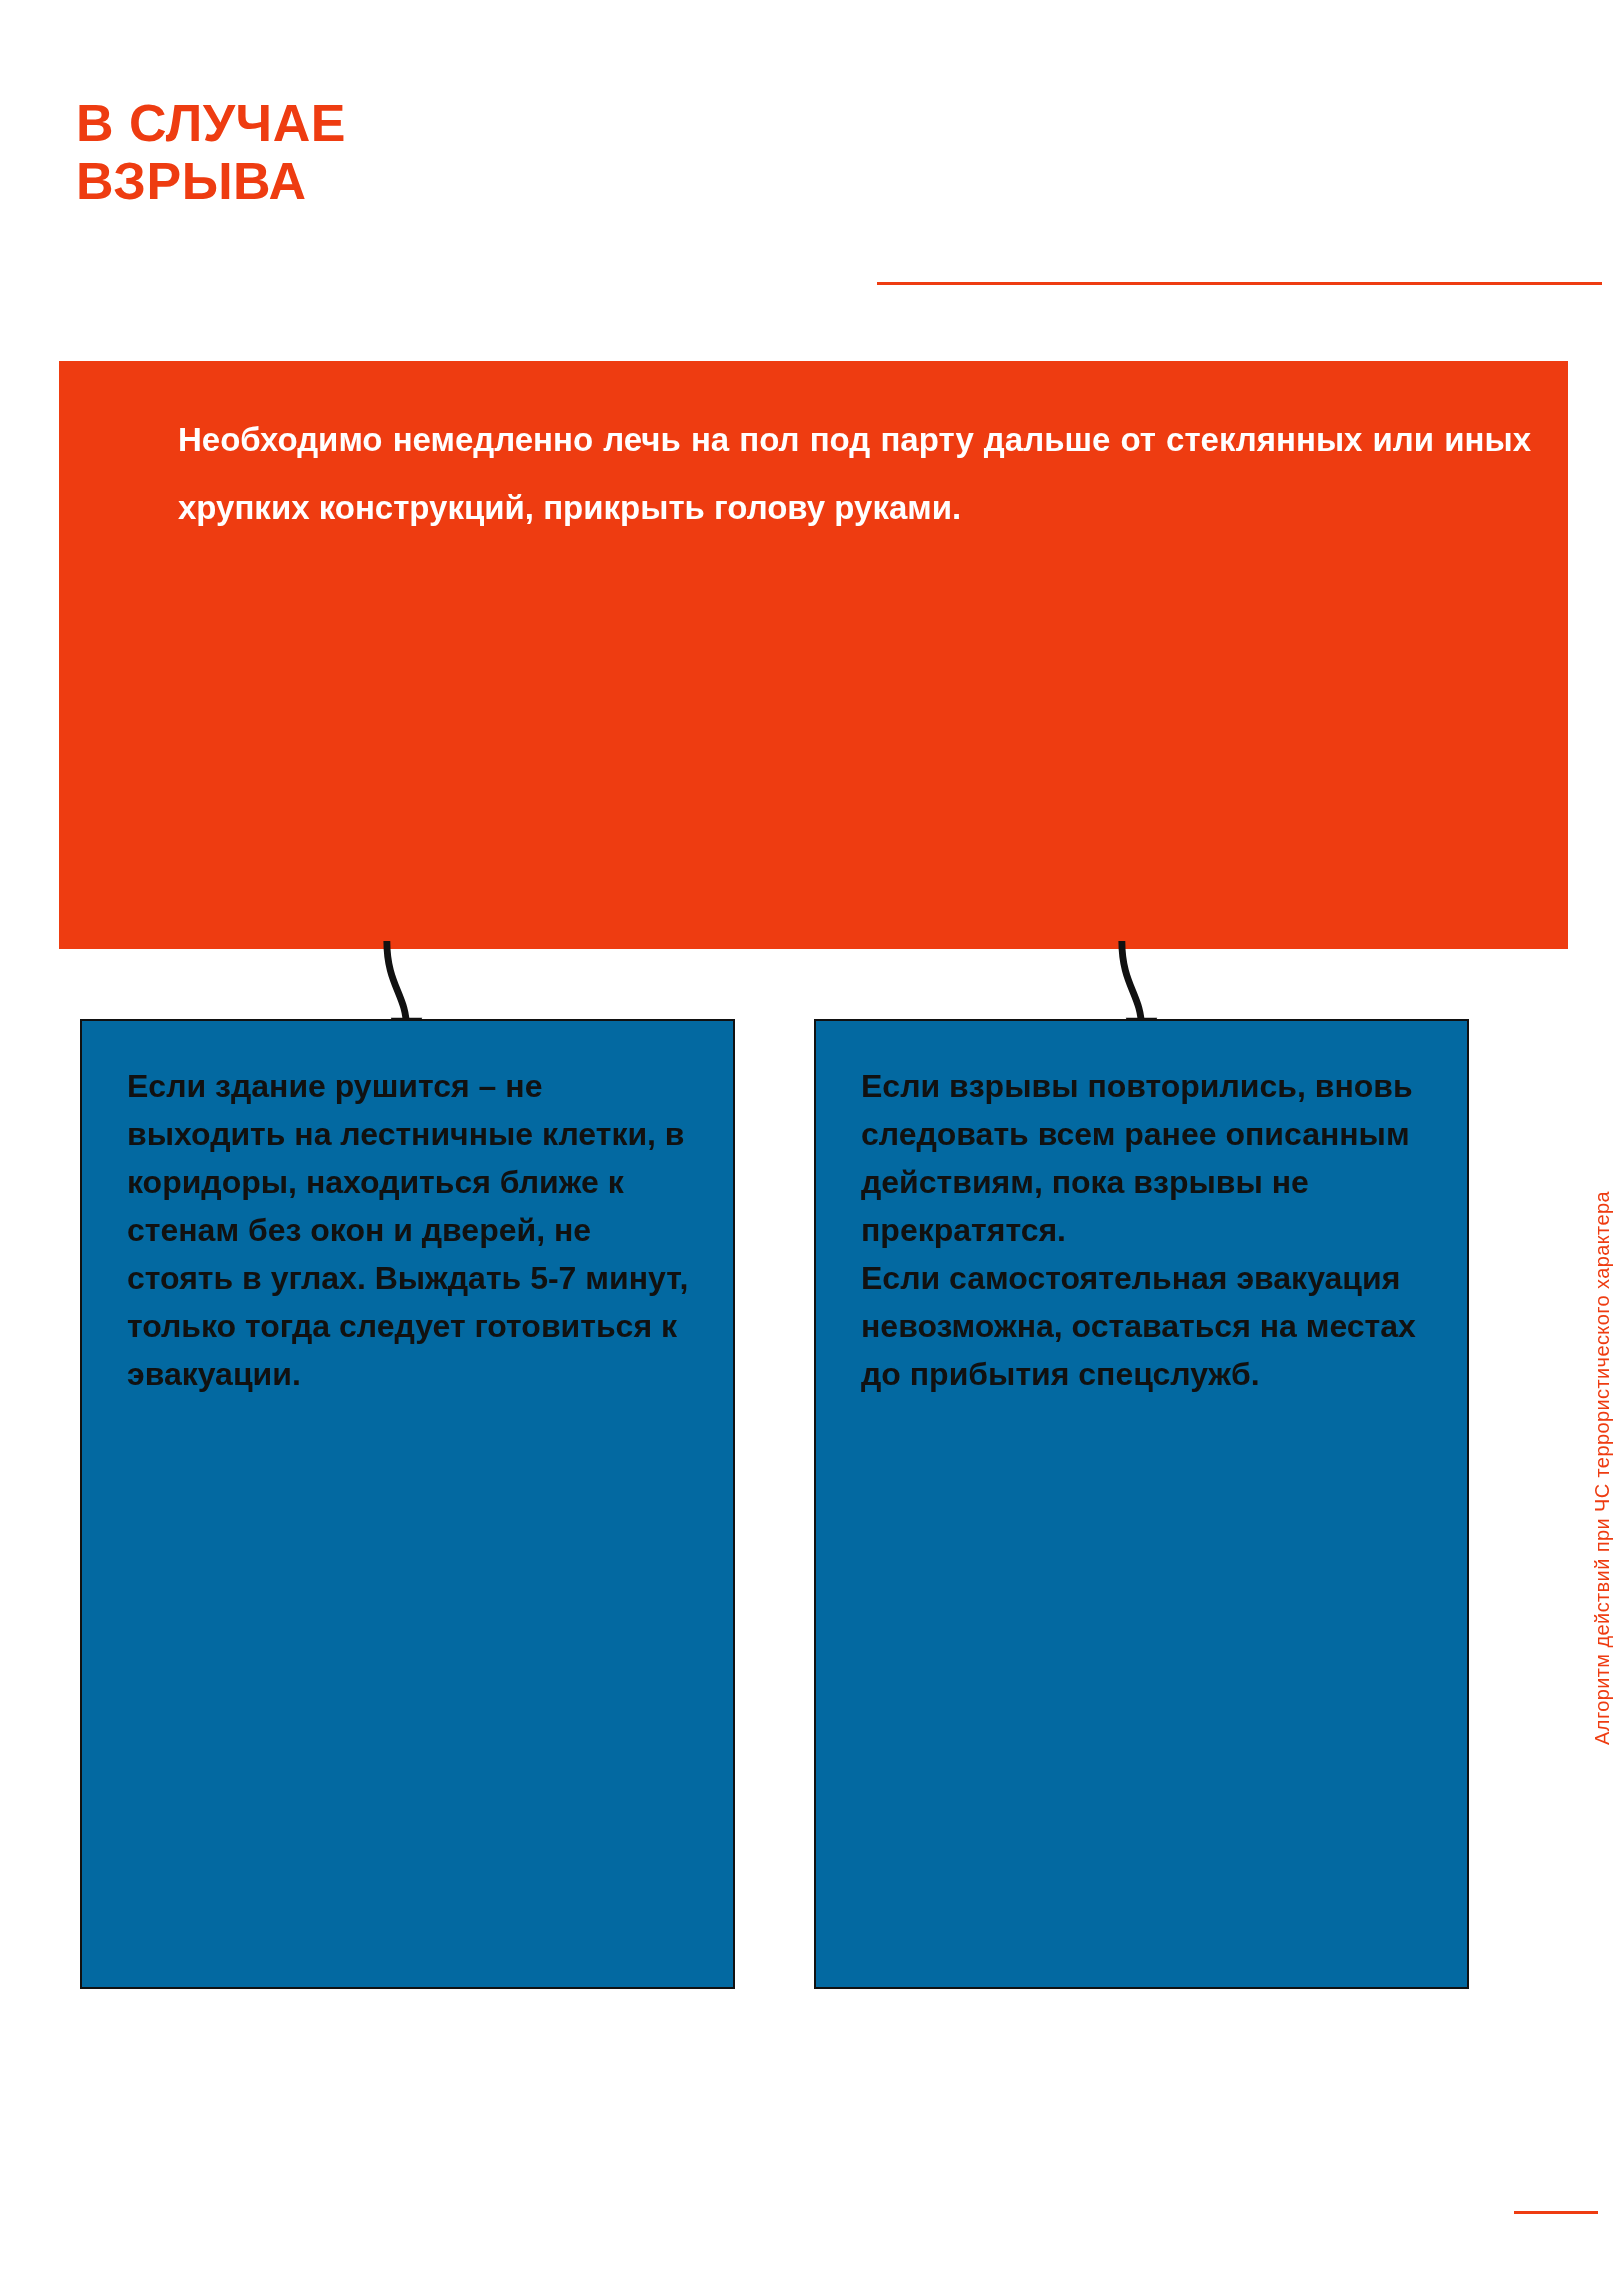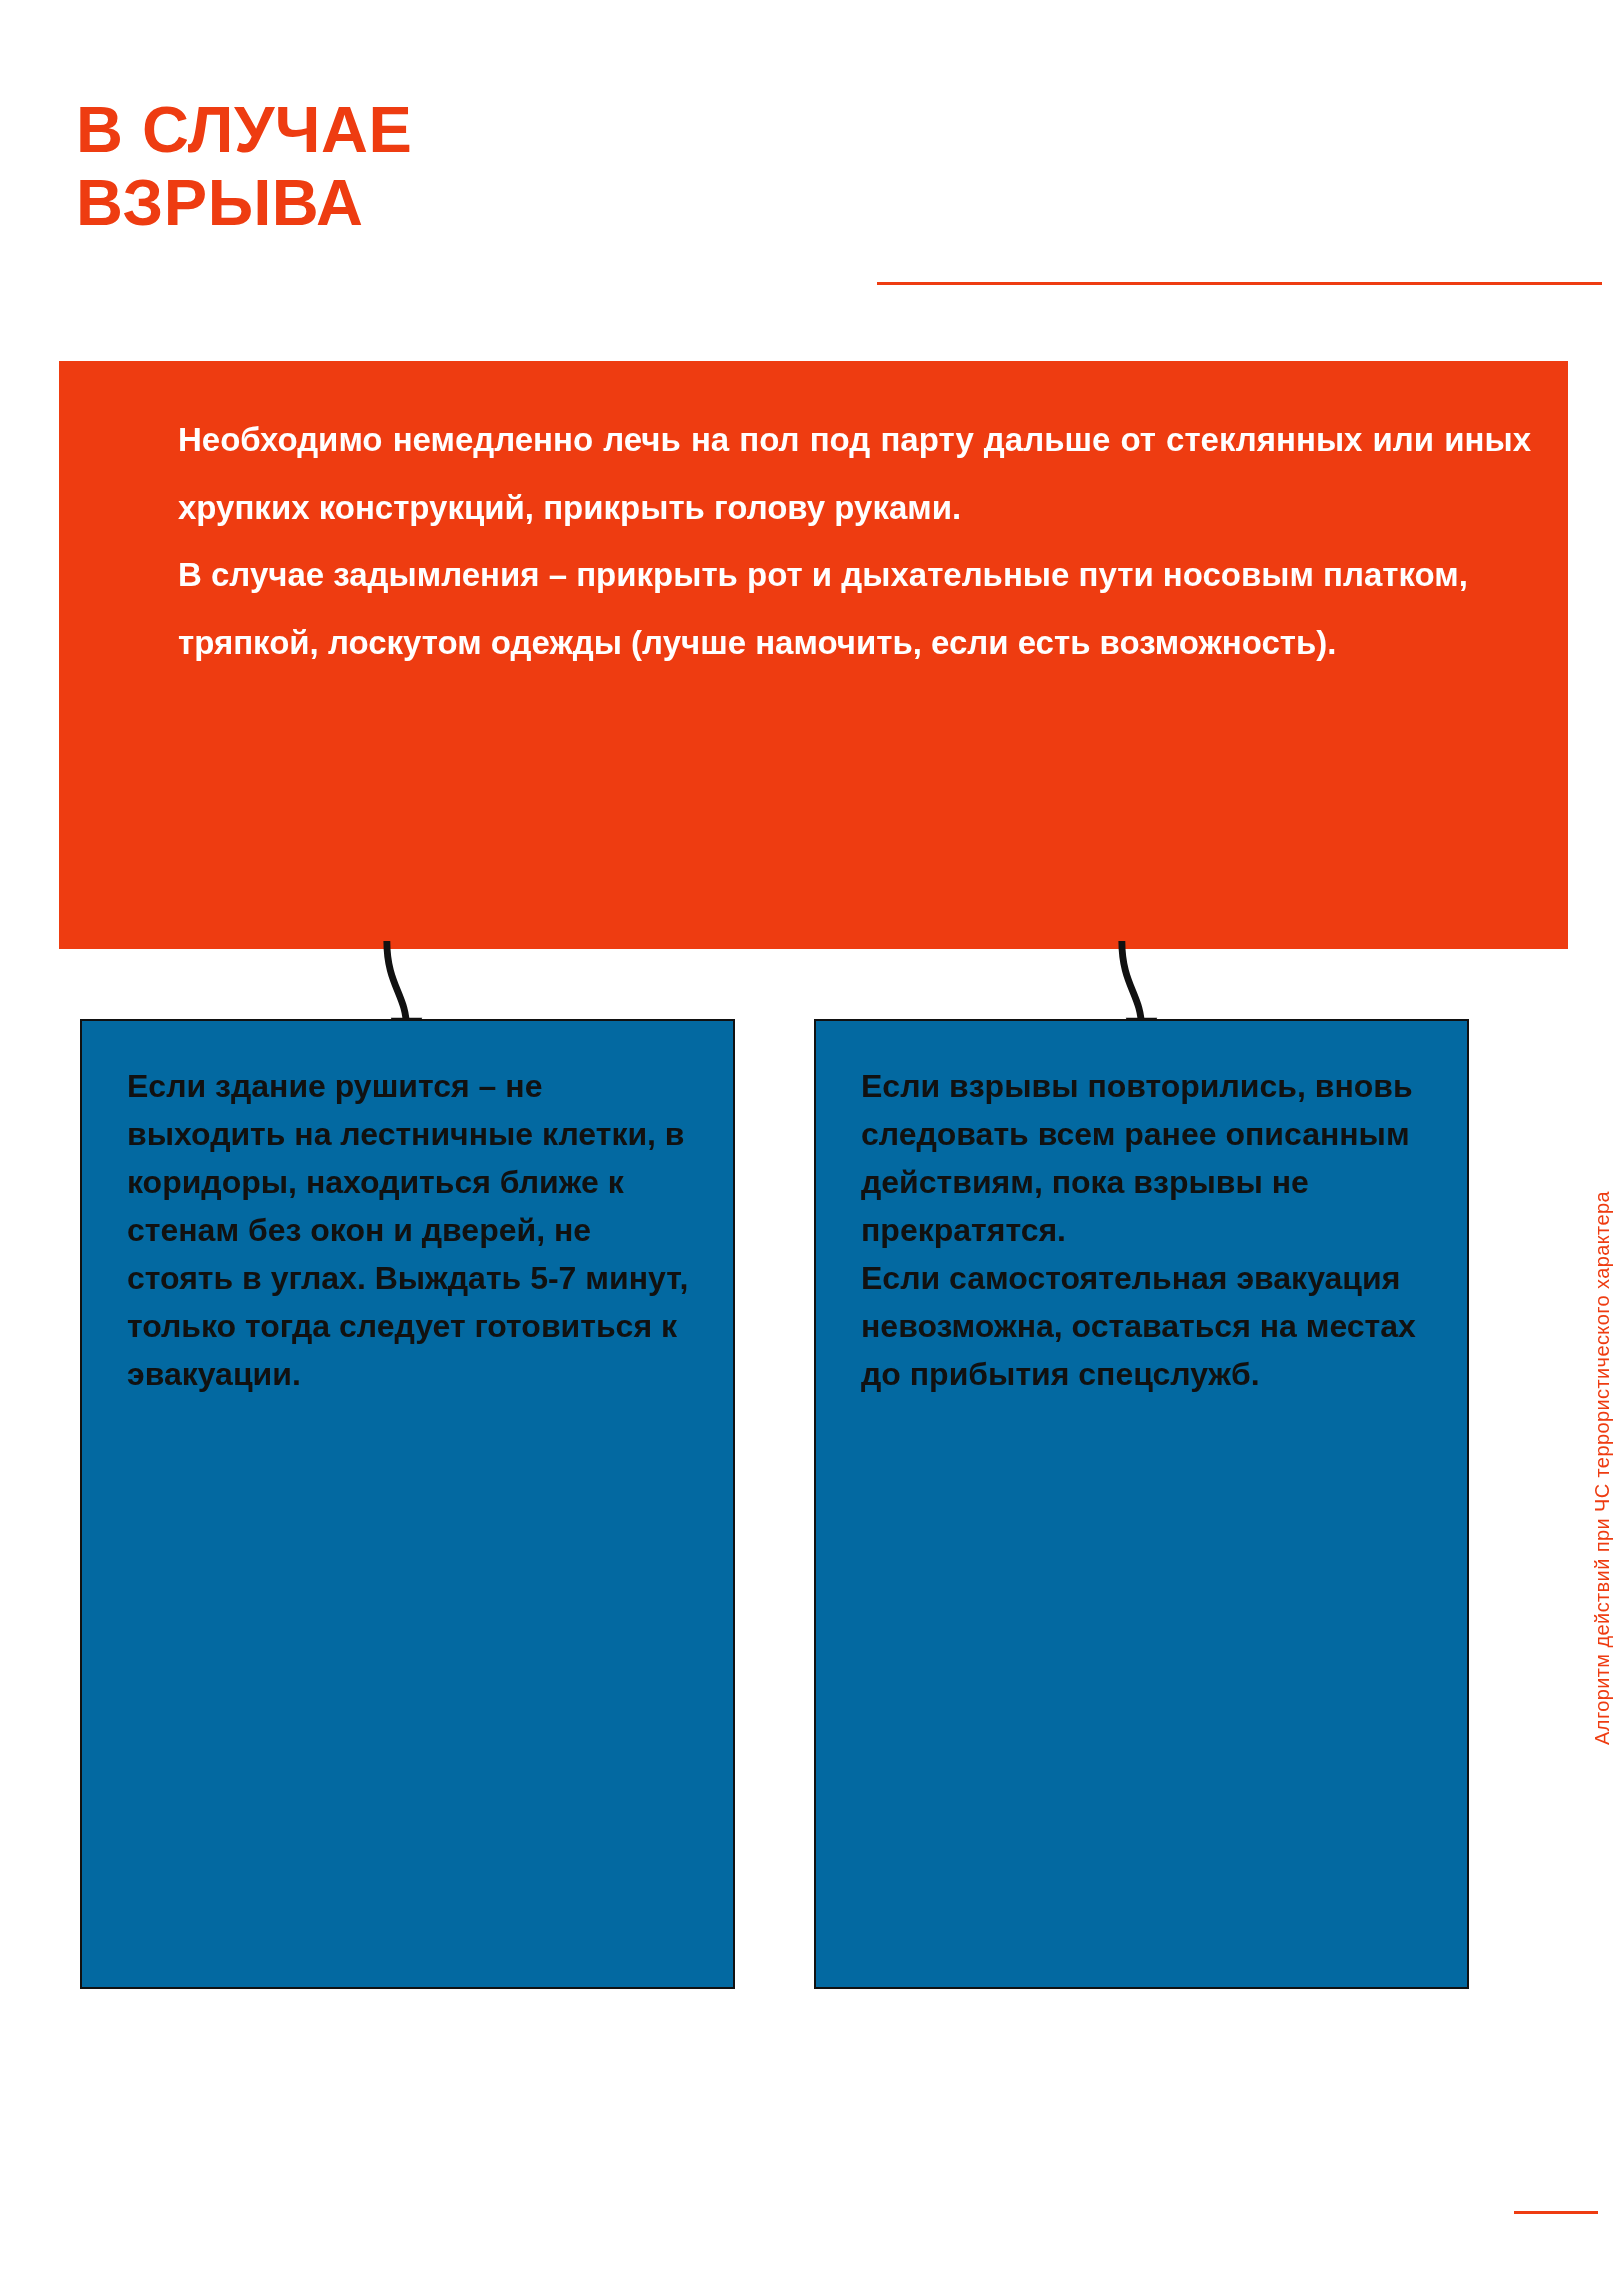--- a/index.html
+++ b/index.html
@@ -16,21 +16,21 @@
     overflow: hidden;
   }
 
   
   .page-title {
     position: absolute;
     left: 76px;
     top: 94px;
     width: 745px;
     color: #EE3C11;
-    font-size: 65px;
+    font-size: 52px;
     font-weight: bold;
     line-height: 1.12;
     letter-spacing: 0.5px;
     white-space: pre-line;
   }
 
   
   .title-rule {
     position: absolute;
     left: 877px;
@@ -123,21 +123,20 @@
 <body>
 
 <div class="page-title" style="white-space: pre-line;">В СЛУЧАЕ
 ВЗРЫВА</div>
 
 <div class="title-rule"></div>
 
 <div class="red-panel">
   <div class="txt">
     <p>Необходимо немедленно лечь на пол под парту дальше от стеклянных или иных хрупких конструкций, прикрыть голову руками.</p>
-    <p class="last-of-block">В случае задымления – прикрыть рот и дыхательные пути носовым платком, тряпкой, лоскутом одежды (лучше намочить, если есть возможность).</p>
   </div>
 </div>
 
 <div class="arrow left">
   <svg width="59" height="113" viewBox="0 0 60 115" xmlns="http://www.w3.org/2000/svg">
     <path d="M10 0 C10 45, 30 55, 30 88" stroke="#111111" stroke-width="7" fill="none"></path>
     <path d="M30 112 L14 78 L46 78 Z" fill="#111111"></path>
   </svg>
 </div>
 <div class="arrow right">

